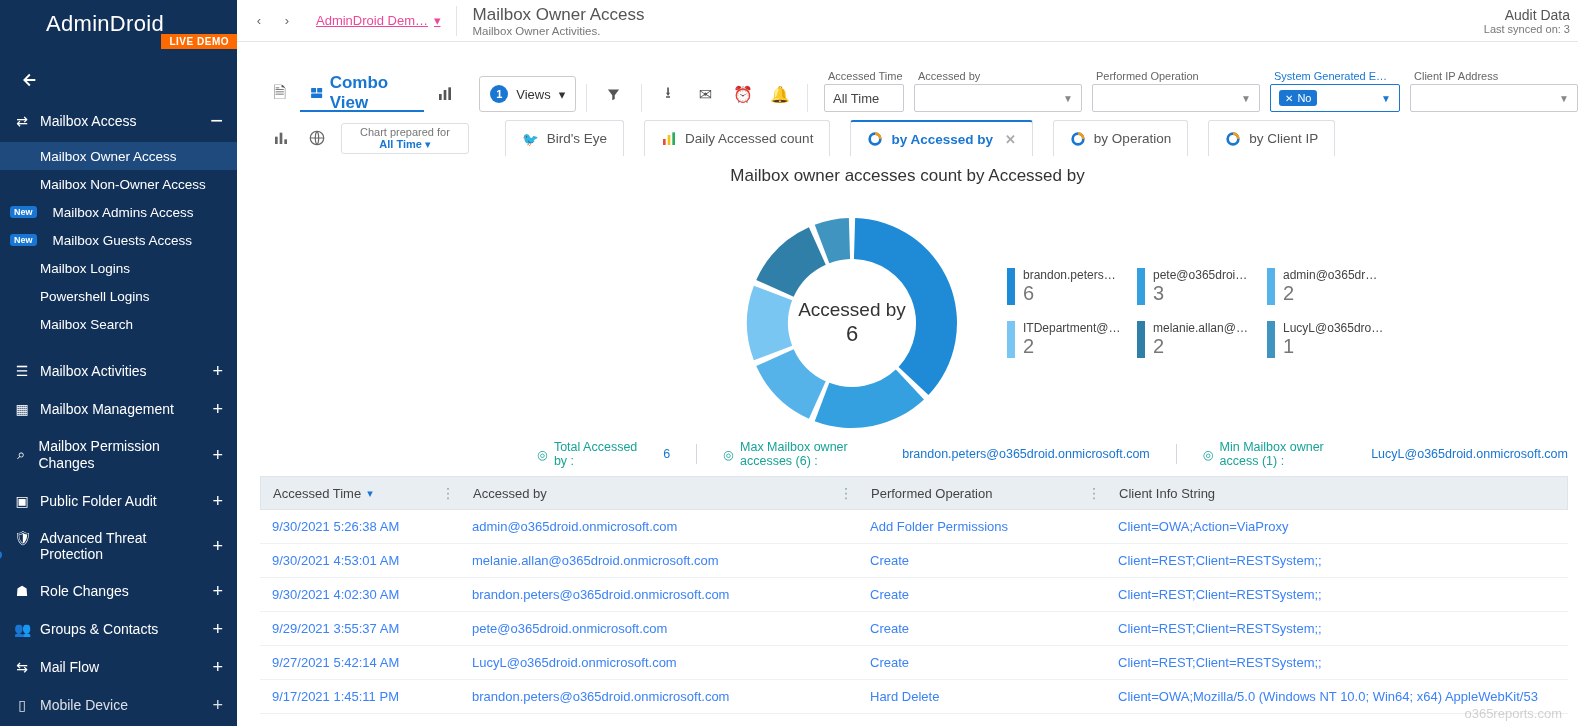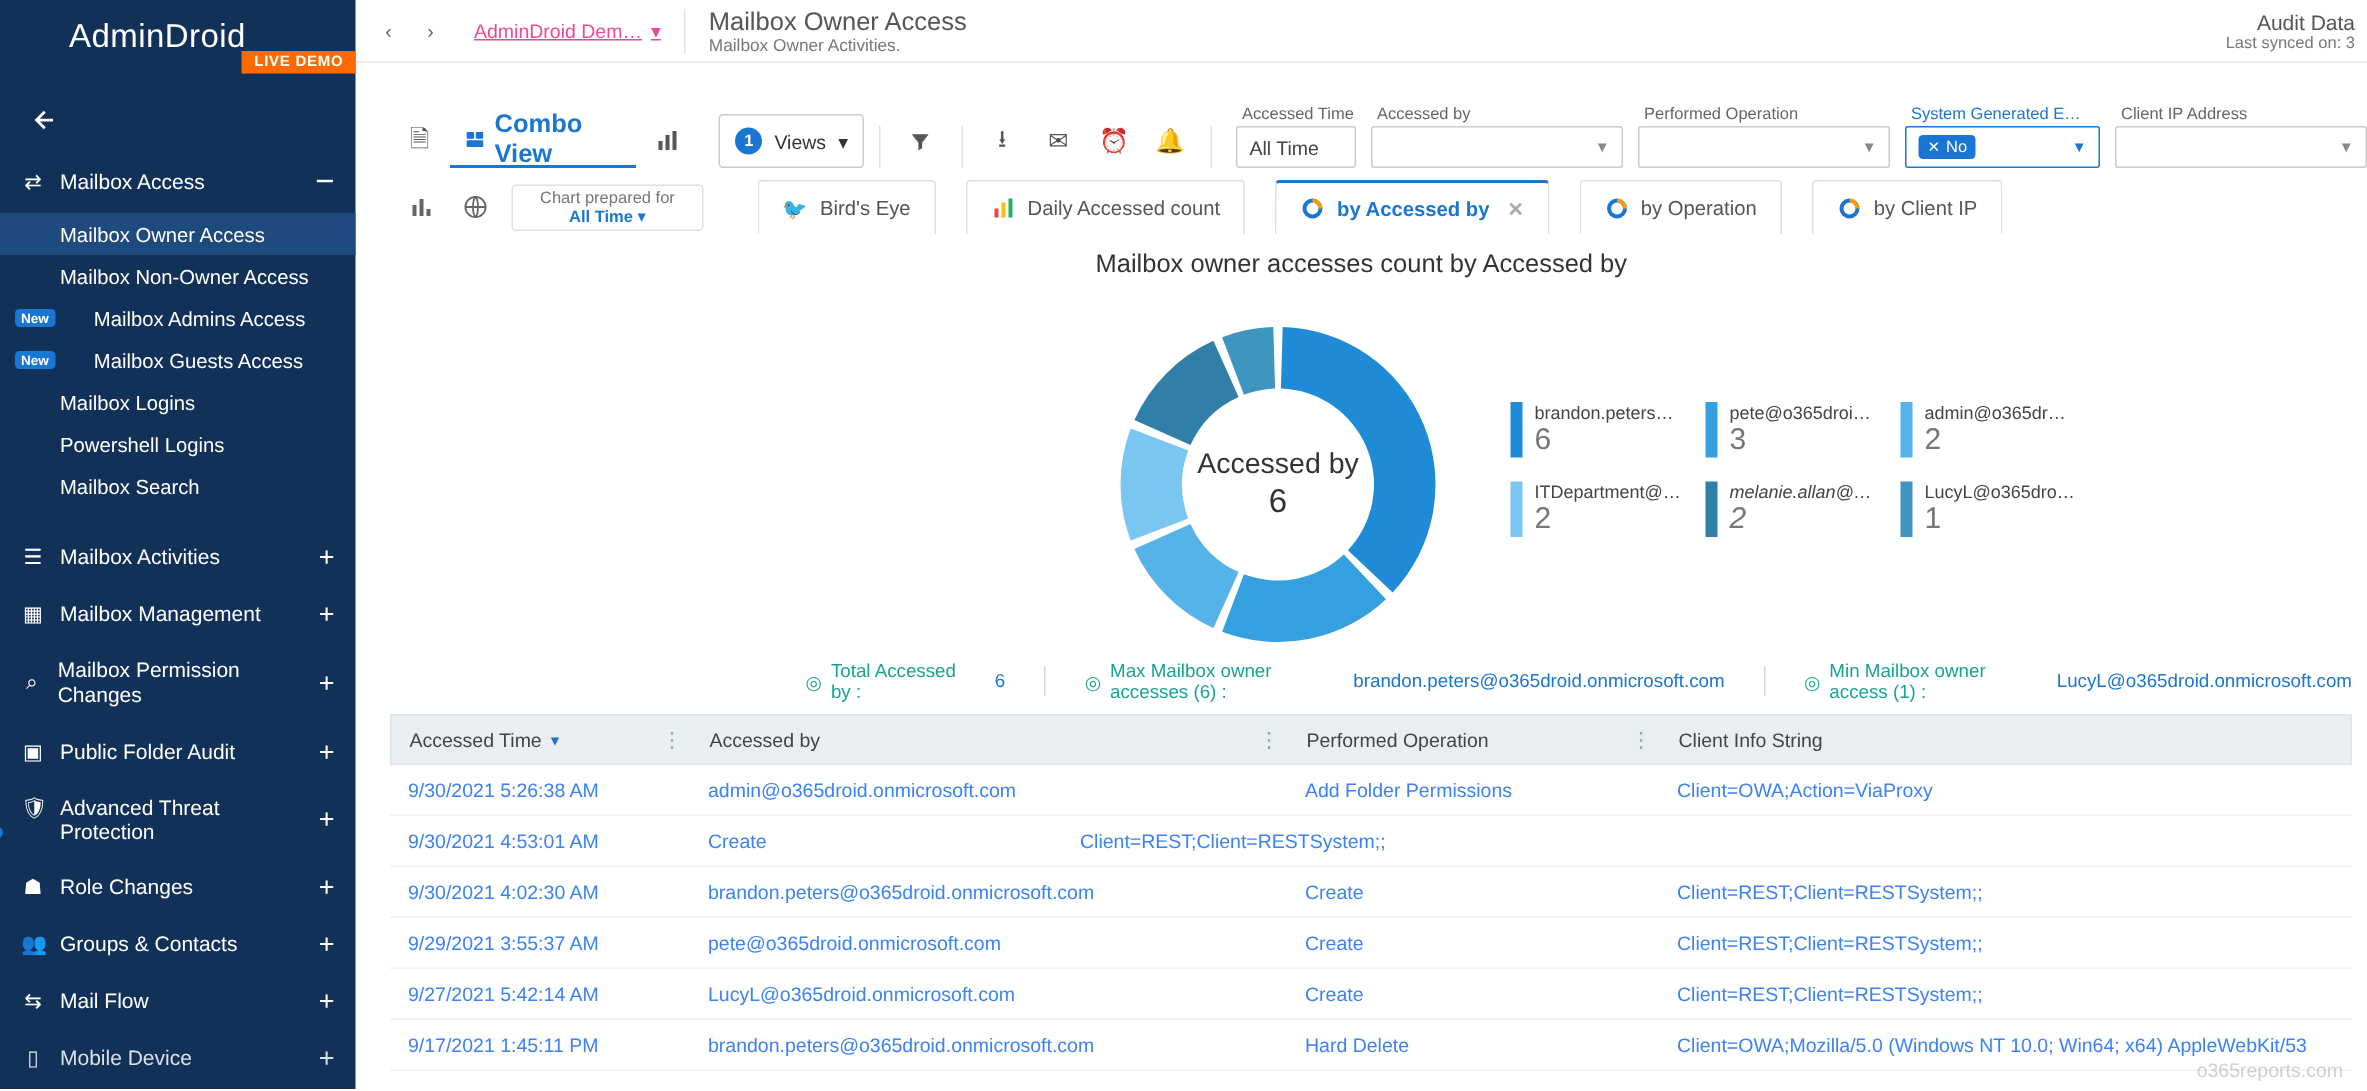--- a/index.html
+++ b/index.html
@@ -11,21 +11,21 @@
   #live-demo { position:absolute; right:0; top:34px; background:#ff6a00; color:#fff; font-size:10px; font-weight:700; padding:2px 8px; letter-spacing:.5px; }
   #back { position:absolute; left:14px; top:66px; width:28px; height:28px; display:flex; align-items:center; justify-content:center; cursor:pointer; }
   #back svg{ width:22px; height:22px; stroke:#fff; stroke-width:2; fill:none;}
   #nav { position:absolute; left:0; top:100px; width:100%; }
   .nav-group { padding:10px 14px 10px 14px; display:flex; align-items:center; gap:10px; cursor:pointer; font-size:14px; }
   .nav-group .exp { margin-left:auto; font-size:18px; line-height:1; }
   .nav-group .gicon{ width:16px; display:inline-block; text-align:center;}
   .nav-sub { padding:6px 14px 6px 40px; font-size:13.5px; cursor:pointer; display:flex; align-items:center; gap:6px; min-height:28px;}
   .nav-sub.active { background:#1e4a7d; }
   .nav-group .minus { font-size:22px; }
-  .new-badge { background:#1976d2; color:#fff; font-size:9px; border-radius:3px; padding:1px 4px; margin-left:-30px; margin-right:20px; font-weight:700;}
+  .new-badge { background:#1976d2; color:#fff; font-size:9px; border-radius:3px; padding:1px 4px; margin-left:-30px; margin-right:10px; font-weight:700;}
   .protect-dot { width:8px; height:8px; border-radius:50%; background:#1976d2; display:inline-block; position:relative; left:-24px;}
 
   
   #topbar { position:absolute; left:237px; top:0; right:0; height:42px; border-bottom:1px solid #e3e6ea; display:flex; align-items:center; }
   .nav-arrow { width:28px; height:28px; display:flex; align-items:center; justify-content:center; cursor:pointer; color:#666; margin-left:8px;}
   .bc-drop { display:flex; align-items:center; gap:6px; height:30px; padding:0 10px; margin-left:4px; border:1px solid transparent; cursor:pointer; color:#ec4899;text-decoration:underline;}
   #page-title-block{ margin-left:12px; }
   #page-title { font-size:17px; color:#555; font-weight:500; margin-top:0px;}
   #page-sub { font-size:11.5px; color:#777; }
   #audit-block { margin-left:auto; text-align:right; padding-right:8px; }
@@ -340,21 +340,21 @@
     <div id="donut-center">
       <span>Accessed by</span>
       <span class="num">6</span>
     </div>
   </div>
   <div id="legend">
       <div class="lg-item" style="border-left-color: rgb(31, 139, 214);"><span class="nm">brandon.peters…</span><span class="ct">6</span></div>
       <div class="lg-item" style="border-left-color: rgb(52, 160, 224);"><span class="nm">pete@o365droi…</span><span class="ct">3</span></div>
       <div class="lg-item" style="border-left-color: rgb(86, 179, 234);"><span class="nm">admin@o365dr…</span><span class="ct">2</span></div>
       <div class="lg-item" style="border-left-color: rgb(122, 198, 242);"><span class="nm">ITDepartment@…</span><span class="ct">2</span></div>
-      <div class="lg-item" style="border-left-color: rgb(47, 127, 168); font-style: italic;"><span class="nm">melanie.allan@…</span><span class="ct">2</span></div>
+      <div class="lg-item" style="border-left-color: rgb(47, 127, 168);"><span class="nm">melanie.allan@…</span><span class="ct">2</span></div>
       <div class="lg-item" style="border-left-color: rgb(63, 149, 192);"><span class="nm">LucyL@o365dro…</span><span class="ct">1</span></div>
     </div>
   <div id="summary-row">
     <div class="sum-chunk"><span class="sum-ic">◎</span><span class="k">Total Accessed by :</span>&nbsp;<span class="c">6</span></div>
     <div class="sum-sep"></div>
     <div class="sum-chunk"><span class="sum-ic">◎</span><span class="k">Max Mailbox owner accesses (6) :</span>&nbsp;<span class="c">brandon.peters@o365droid.onmicrosoft.com</span></div>
     <div class="sum-sep"></div>
     <div class="sum-chunk"><span class="sum-ic">◎</span><span class="k">Min Mailbox owner access (1) :</span>&nbsp;<span class="c">LucyL@o365droid.onmicrosoft.com</span></div>
   </div>
 </div>
@@ -380,20 +380,21 @@
   </div>
   <div id="tbody">
       <div class="trow">
         <div class="td1">9/30/2021 5:26:38 AM</div>
         <div class="td2">admin@o365droid.onmicrosoft.com</div>
         <div class="td3">Add Folder Permissions</div>
         <div class="td4">Client=OWA;Action=ViaProxy</div>
       </div>
       <div class="trow">
         <div class="td1">9/30/2021 4:53:01 AM</div>
+        <div class="td2">melanie.allan@o365droid.onmicrosoft.com</div>
         <div class="td3">Create</div>
         <div class="td4">Client=REST;Client=RESTSystem;;</div>
       </div>
       <div class="trow">
         <div class="td1">9/30/2021 4:02:30 AM</div>
         <div class="td2">brandon.peters@o365droid.onmicrosoft.com</div>
         <div class="td3">Create</div>
         <div class="td4">Client=REST;Client=RESTSystem;;</div>
       </div>
       <div class="trow">

